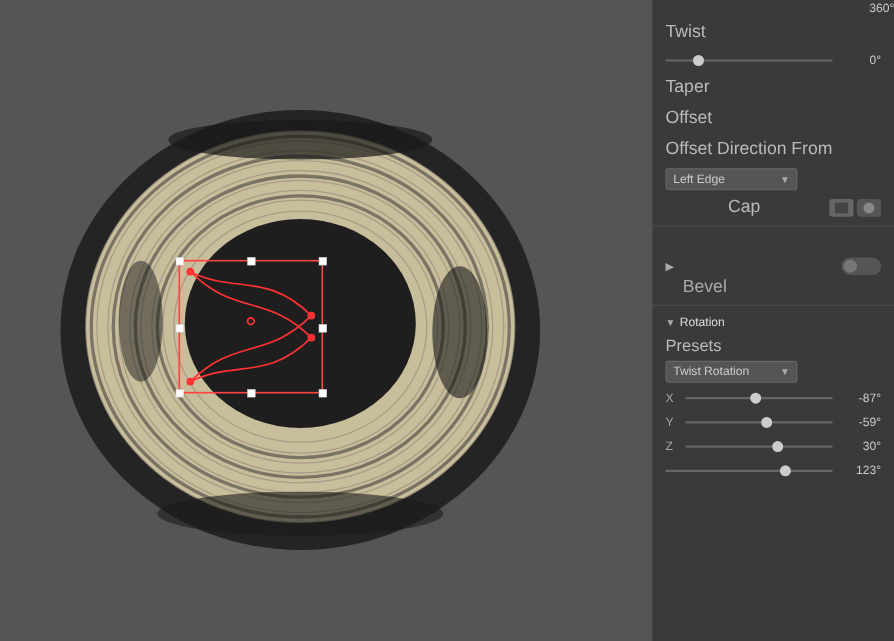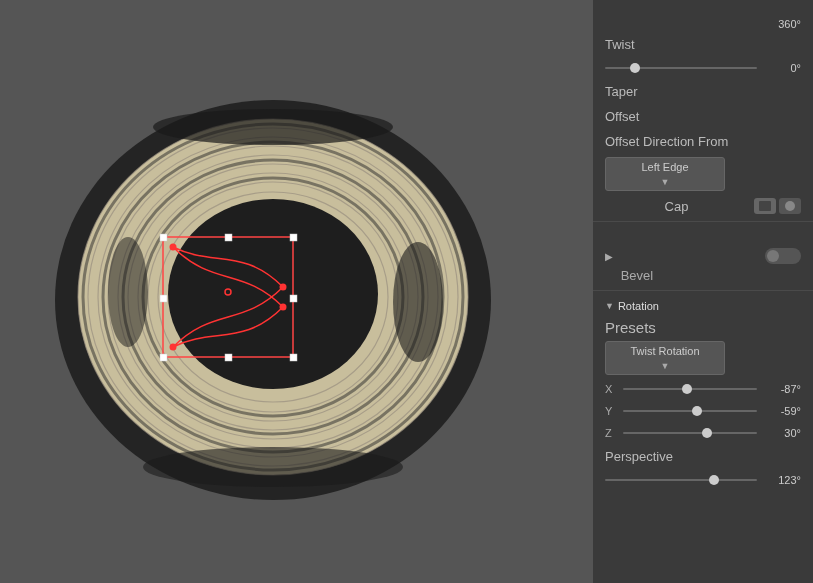--- a/index.html
+++ b/index.html
@@ -58,21 +58,21 @@
 
     .panel-row {
       padding: 5px 12px;
       display: flex;
       align-items: center;
       gap: 6px;
     }
 
     .panel-label {
       color: #bbb;
-      font-size: 13px;
+      font-size: 16px;
       white-space: nowrap;
     }
 
     .slider-row {
       padding: 4px 12px;
       display: flex;
       align-items: center;
       gap: 6px;
     }
 
@@ -138,21 +138,20 @@
       color: #ccc;
       font-size: 11px;
       padding: 3px 6px;
       border-radius: 3px;
       cursor: pointer;
       display: flex;
       align-items: center;
       gap: 4px;
       width: 120px;
       justify-content: space-between;
-      flex-direction: column;
     }
 
     .dropdown .chevron {
       font-size: 9px;
       color: #aaa;
     }
 
     .toggle-row {
       padding: 4px 12px;
       display: flex;
@@ -213,26 +212,25 @@
       width: 12px;
     }
 
     .presets-label {
       color: #bbb;
       font-size: 15px;
       padding: 4px 12px 2px;
     }
 
     .top-value {
-      padding: 2px 12px;
+      padding: 2px 0;
       display: flex;
       align-items: center;
       justify-content: flex-end;
       gap: 6px;
-      margin-top: 16px;
     }
 
     .divider {
       height: 1px;
       background: #4a4a4a;
       margin: 3px 0;
     }
   </style>
 </head>
 <body>
@@ -420,23 +418,20 @@
   <div class="slider-row">
     <span class="xy-label">Z</span>
     <div class="slider-container">
       <div class="slider-track">
         <div class="slider-thumb" style="left: 63%;"></div>
       </div>
     </div>
     <span class="value-box">30°</span>
   </div>
 
-  <div class="panel-row">
-    <span class="panel-label">Perspective</span>
-  </div>
   <div class="slider-row">
     <div class="slider-container">
       <div class="slider-track">
         <div class="slider-thumb" style="left: 72%;"></div>
       </div>
     </div>
     <span class="value-box">123°</span>
   </div>
 
 </div>

